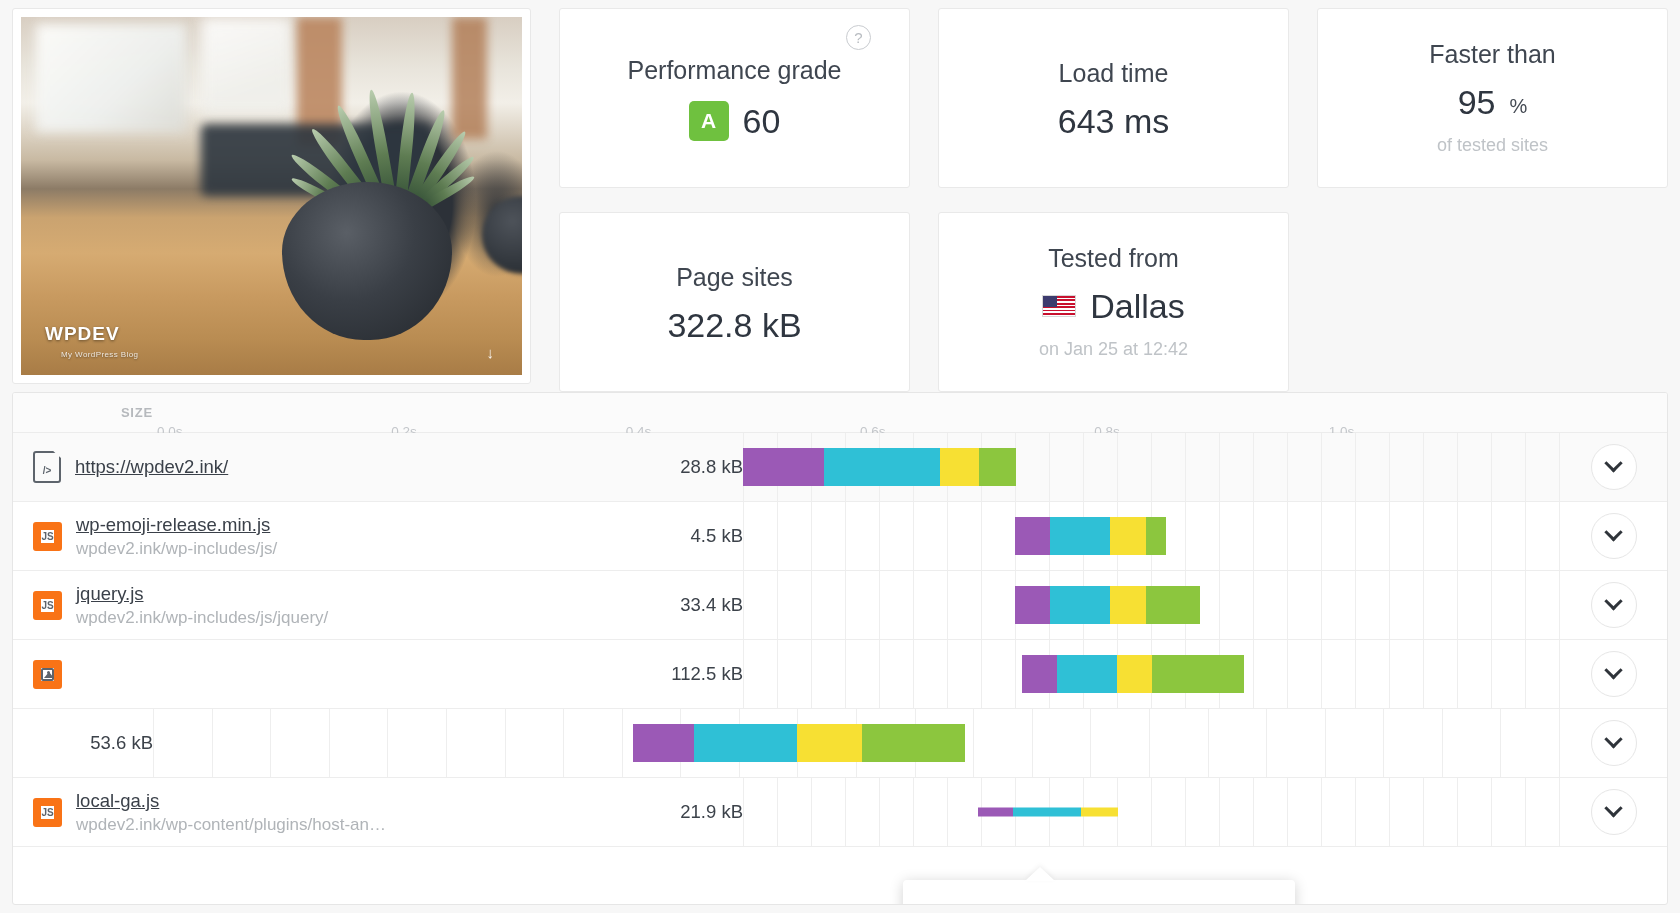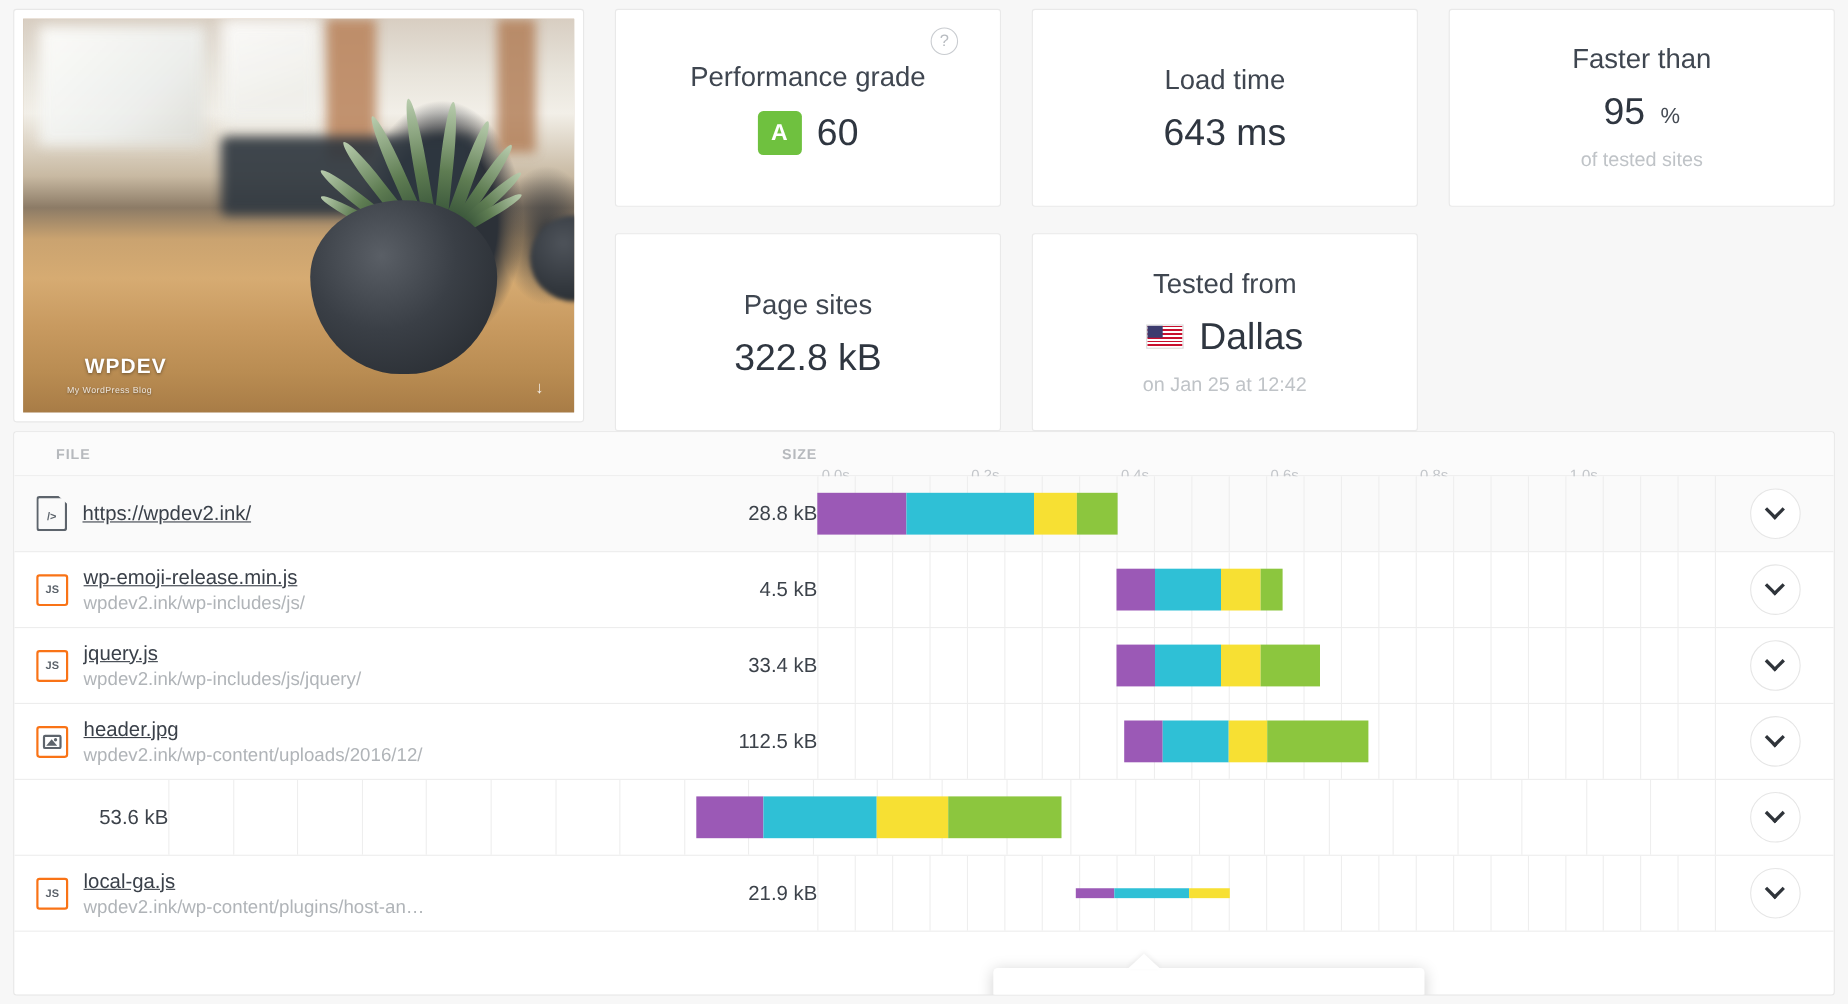--- a/index.html
+++ b/index.html
@@ -86,21 +86,21 @@
     border-radius: 50%;
     filter: blur(2px);
   }
   .leaf {
     position: absolute;
     background: linear-gradient(to top, #2e4a33 0%, #5e7c52 45%, #b9cdae 100%);
     border-radius: 50% 50% 4px 4px;
     transform-origin: 50% 100%;
   }
   .thumb-brand {
-    position: absolute; left: 56px; bottom: 30px;
+    position: absolute; left: 24px; bottom: 30px;
     color: #fff; font-weight: bold; font-size: 19px; letter-spacing: 1px;
     text-shadow: 0 1px 3px rgba(0,0,0,.45);
   }
   .thumb-sub {
     position: absolute; left: 40px; bottom: 16px;
     color: rgba(255,255,255,.82); font-size: 8px; letter-spacing: .4px;
     text-shadow: 0 1px 2px rgba(0,0,0,.4);
   }
   .thumb-arrow {
     position: absolute; right: 28px; bottom: 14px;
@@ -231,21 +231,21 @@
   }
   .row.is-first { background: #fafafa; }
 
   .cell-file {
     width: 590px; flex: none;
     display: flex; align-items: center; gap: 14px;
     padding-left: 20px;
   }
   .ftype {
     width: 29px; height: 29px; flex: none;
-    border: 2px solid #f97316;
+    border: 8px solid #f97316;
     border-radius: 3px;
     display: flex; align-items: center; justify-content: center;
     font-size: 10px; font-weight: bold; color: #5d646c;
     position: relative;
   }
   .ftype.doc {
     border: none;
     width: 28px; height: 32px;
   }
   .ftype.doc::before {
@@ -434,21 +434,20 @@
       </div>
       <div class="card-sub">on Jan 25 at 12:42</div>
     </div>
 
   </div>
 </div>
 
 <div class="table-wrap">
 
   <div class="thead">
-    <div class="col-file">FILE</div>
     <div class="col-size">SIZE</div>
     <div class="col-chart">
       <div class="axis-labels" id="axis-labels">
           <span style="left: 0%;">0.0s</span>
           <span style="left: 16.6667%;">0.2s</span>
           <span style="left: 33.3333%;">0.4s</span>
           <span style="left: 50%;">0.6s</span>
           <span style="left: 66.6667%;">0.8s</span>
           <span style="left: 83.3333%;">1.0s</span>
         </div>
@@ -605,24 +604,20 @@
         <div class="cell-exp">
           <div class="expand-btn">
             <span class="chev"></span>
           </div>
         </div>
       </div>
       <div class="row">
         <div class="cell-file">
           <div class="ftype img">
             <span class="imgglyph"></span>
-          </div>
-          <div class="fname-wrap">
-            <a class="fname">header.jpg</a>
-            <div class="fpath">wpdev2.ink/wp-content/uploads/2016/12/</div>
           </div>
         </div>
         <div class="cell-size">112.5 kB</div>
         <div class="cell-chart">
           <div class="gridlines">
             <i style="left: 0%;"></i>
             <i style="left: 4.16667%;"></i>
             <i style="left: 8.33333%;"></i>
             <i style="left: 12.5%;"></i>
             <i style="left: 16.6667%;"></i>

